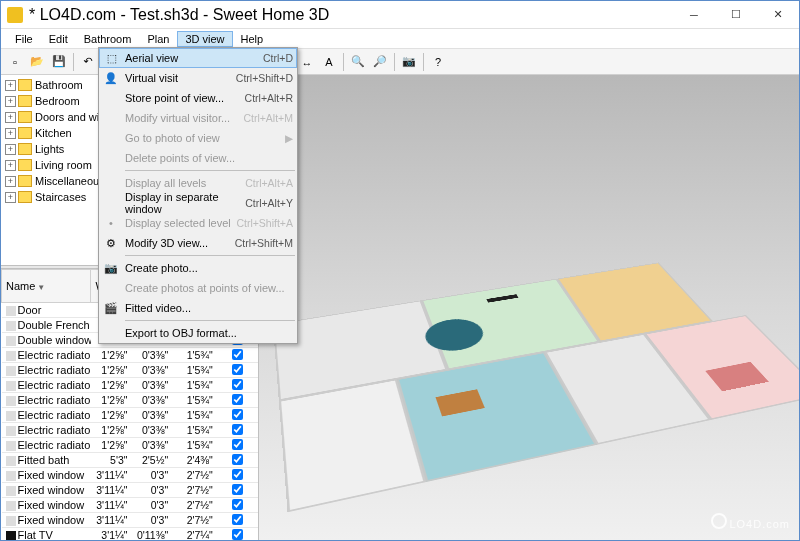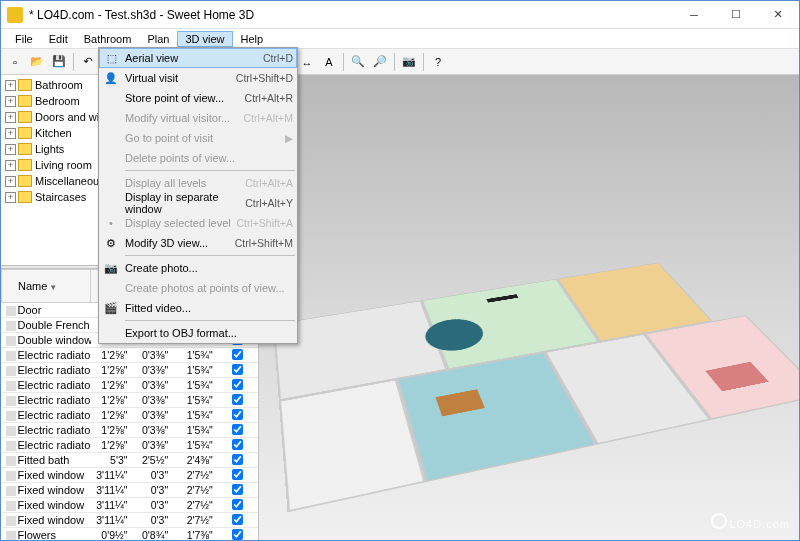--- a/index.html
+++ b/index.html
@@ -1,39 +1,39 @@
 <!DOCTYPE html>
 <html><head>
 <meta charset="utf-8">
 <style>
 * { margin: 0; padding: 0; box-sizing: border-box; font-family: "Segoe UI", Tahoma, sans-serif; font-size: 11px; }
 body { background: #333; width: 800px; height: 541px; overflow: hidden; position: relative; }
 .window { background: #fff; width: 800px; height: 541px; display: flex; flex-direction: column; border: 1px solid #5a8bc9; }
 .titlebar { height: 28px; background: #fff; display: flex; align-items: center; padding-left: 6px; border-bottom: 1px solid #e0e0e0; }
 .titlebar .app-icon { width: 16px; height: 16px; background: #f0c020; border-radius: 2px; margin-right: 6px; }
-.titlebar .title { flex: 1; color: #000; font-size: 12px; }
+.titlebar .title { flex: 1; color: #000; font-size: 16px; }
 .winbtns { display: flex; }
 .winbtn { width: 42px; height: 28px; display: flex; align-items: center; justify-content: center; color: #333; }
 .menubar { height: 20px; display: flex; align-items: center; padding-left: 6px; background: #fff; border-bottom: 1px solid #e0e0e0; }
 .menubar .mitem { padding: 2px 8px; cursor: default; }
 .menubar .mitem.active { background: #cde6f7; border: 1px solid #7eb4ea; padding: 1px 7px; }
 .toolbar { height: 26px; display: flex; align-items: center; padding: 0 4px; background: #f5f5f5; border-bottom: 1px solid #d0d0d0; gap: 2px; }
 .tbtn { width: 20px; height: 20px; display: flex; align-items: center; justify-content: center; border: 1px solid transparent; }
 .tsep { width: 1px; height: 18px; background: #c0c0c0; margin: 0 2px; }
 .content { flex: 1; display: flex; overflow: hidden; }
 .leftcol { width: 258px; display: flex; flex-direction: column; border-right: 1px solid #c0c0c0; }
 .tree { flex: 0 0 190px; background: #fff; overflow-y: auto; padding: 2px; }
 .tree-item { display: flex; align-items: center; height: 16px; padding-left: 2px; }
 .tree-exp { width: 11px; height: 11px; border: 1px solid #888; margin-right: 2px; display: flex; align-items: center; justify-content: center; font-size: 9px; line-height: 1; color: #555; }
 .tree-icon { width: 14px; height: 12px; background: #ffdb58; border: 1px solid #d4a020; margin-right: 3px; }
 .tree-lbl { white-space: nowrap; }
 .divider { height: 4px; background: #e8e8e8; border-top: 1px solid #c0c0c0; border-bottom: 1px solid #c0c0c0; cursor: row-resize; }
 .table-wrap { flex: 1; overflow: hidden; background: #fff; }
 table { width: 100%; border-collapse: collapse; table-layout: fixed; }
-th { text-align: left; font-weight: normal; background: #f5f5f5; border: 1px solid #d0d0d0; padding: 2px 16px; height: 33px; position: relative; }
+th { text-align: left; font-weight: normal; background: #f5f5f5; border: 1px solid #d0d0d0; padding: 2px 4px; height: 33px; position: relative; }
 th .sort { font-size: 8px; color: #666; margin-left: 2px; }
 td { border-bottom: 1px solid #e8e8e8; padding: 0 4px; height: 15px; white-space: nowrap; overflow: hidden; text-align: right; font-size: 10.5px; }
 td:first-child { text-align: left; }
 td.chk { text-align: center; }
 .row-icon { display: inline-block; width: 10px; height: 10px; margin-right: 2px; vertical-align: middle; }
 .view3d { flex: 1; background: linear-gradient(180deg, #b8b8b8 0%, #d8d8d8 50%, #f0f0f0 100%); position: relative; overflow: hidden; }
 .floor {
   position: absolute; left: 30px; top: 130px; width: 520px; height: 310px;
   transform: perspective(800px) rotateX(55deg) rotateZ(-18deg);
   transform-origin: center center;
@@ -277,20 +277,27 @@
                 <td class="chk"><input type="checkbox" checked="" style=""></td>
               </tr>
               <tr>
                 <td><span class="row-icon" style="background: rgb(221, 221, 221);"></span><span>Fixed window</span></td>
                 <td>3'11¼"</td>
                 <td>0'3"</td>
                 <td>2'7½"</td>
                 <td class="chk"><input type="checkbox" checked="" style=""></td>
               </tr>
               <tr>
+                <td><span class="row-icon" style="background: rgb(17, 17, 17);"></span><span>Flat TV</span></td>
+                <td>3'1¼"</td>
+                <td>0'11⅜"</td>
+                <td>2'7¼"</td>
+                <td class="chk"><input type="checkbox" checked="" style=""></td>
+              </tr>
+              <tr>
                 <td><span class="row-icon" style="background: rgb(221, 221, 221);"></span><span>Flowers</span></td>
                 <td>0'9½"</td>
                 <td>0'8¾"</td>
                 <td>1'7⅜"</td>
                 <td class="chk"><input type="checkbox" checked="" style=""></td>
               </tr>
             </tbody>
           </table>
       </div>
     </div>
@@ -325,21 +332,21 @@
     </div>
     <div class="dd-item">
       <span>Store point of view...</span>
       <span class="shortcut">Ctrl+Alt+R</span>
     </div>
     <div class="dd-item disabled">
       <span>Modify virtual visitor...</span>
       <span class="shortcut">Ctrl+Alt+M</span>
     </div>
     <div class="dd-item disabled">
-      <span>Go to point of visit</span>
+      <span>Go to photo of view</span>
       <span class="shortcut">▶</span>
     </div>
     <div class="dd-item disabled">
       <span>Delete points of view...</span>
     </div>
     <div class="dd-sep"></div>
     <div class="dd-item disabled">
       <span>Display all levels</span>
       <span class="shortcut">Ctrl+Alt+A</span>
     </div>

